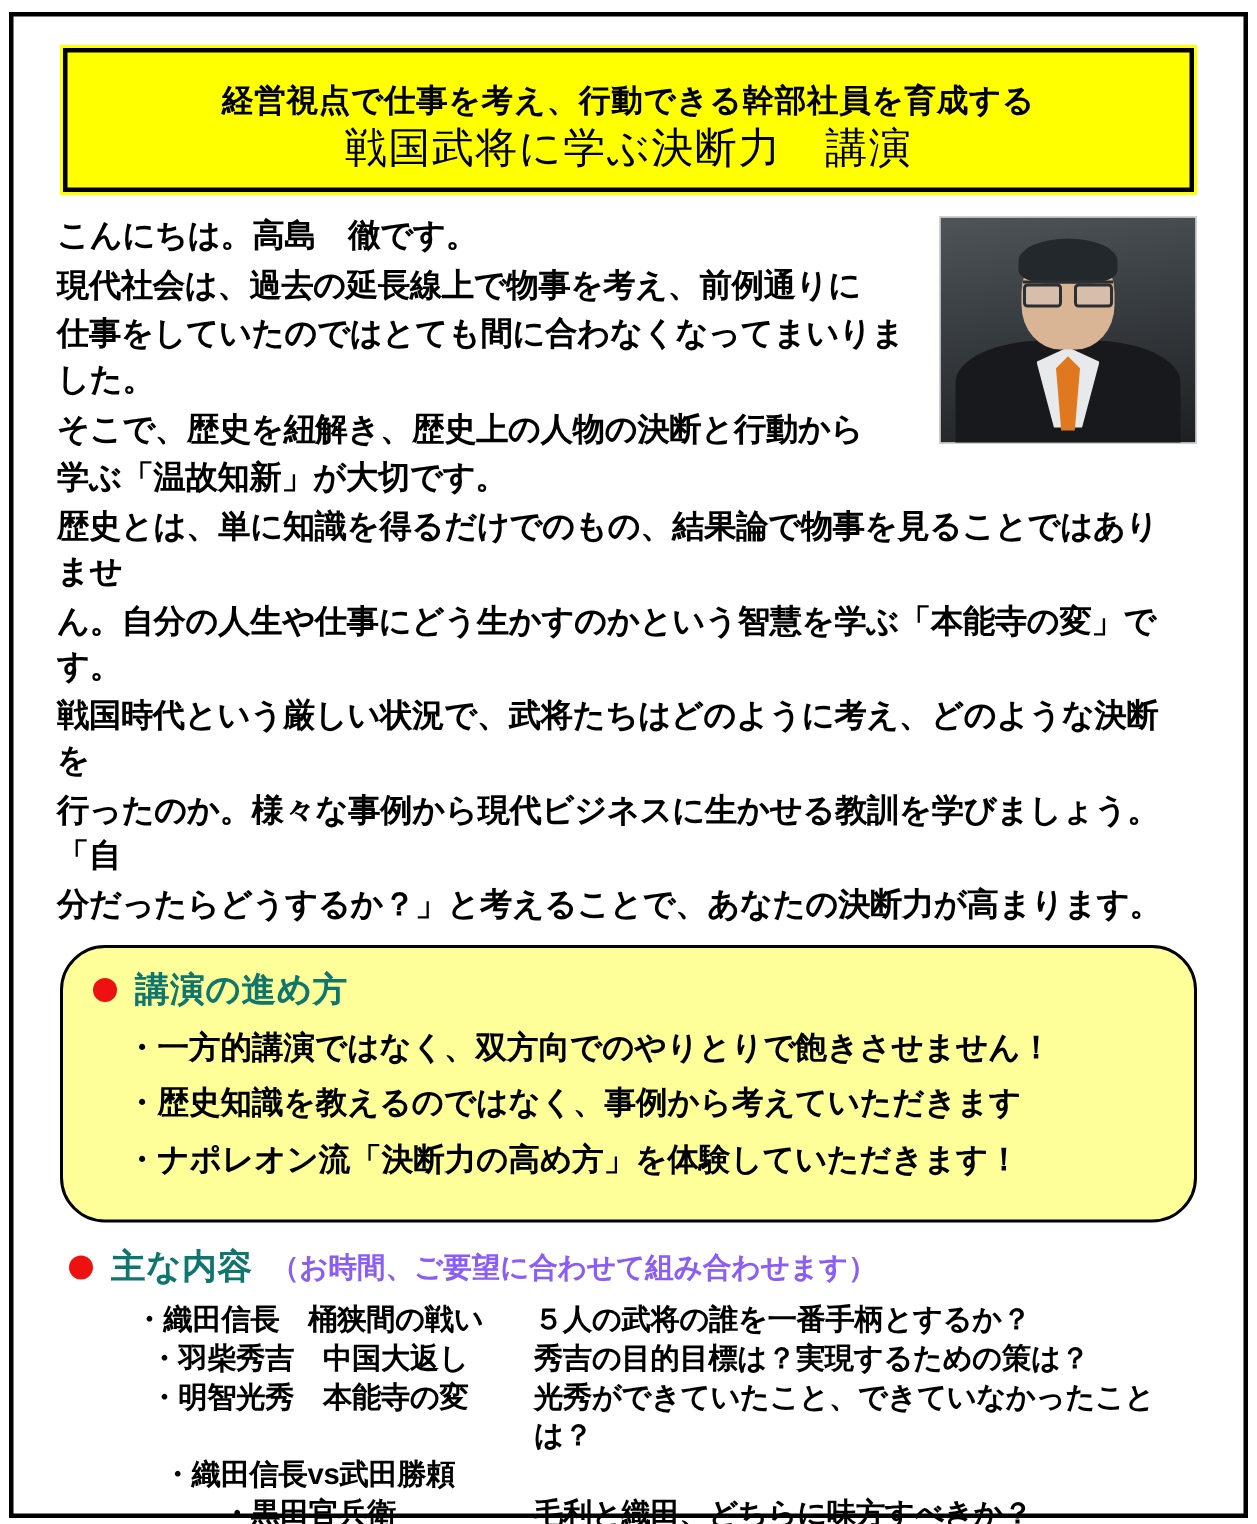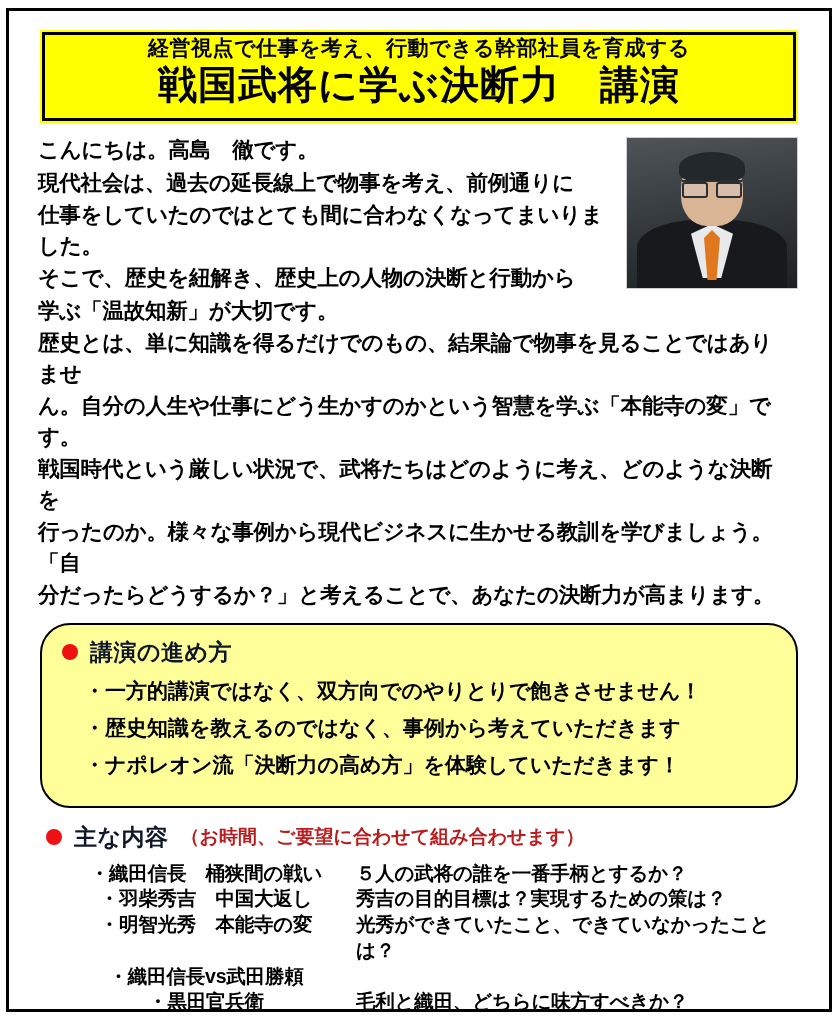--- a/index.html
+++ b/index.html
@@ -34,34 +34,34 @@
     position: relative;
     z-index: 2;
     padding: 0 18px;
   }
 
   
   .title-banner {
     margin: 18px 10px 0 10px;
     background: #ffff00;
     border: 3px solid #000000;
-    padding: 0 10px 10px 10px;
+    padding: 20px 10px 10px 10px;
     text-align: center;
     box-shadow: 0 0 0 2px #ffff00;
   }
   .title-sub {
     font-size: 21px;
     font-weight: bold;
     letter-spacing: 0.5px;
     line-height: 1.25;
     margin-bottom: 2px;
   }
   .title-main {
-    font-size: 39px;
-    font-weight: bold;
+    font-size: 28px;
+    font-weight: normal;
     letter-spacing: 1px;
     line-height: 1.15;
   }
 
   
   .intro {
     position: relative;
     margin: 14px 4px 0 6px;
     min-height: 180px;
   }
@@ -170,27 +170,27 @@
     margin-bottom: 8px;
   }
   .bullet-dot {
     width: 16px;
     height: 16px;
     border-radius: 50%;
     background: #ee1111;
     flex: 0 0 auto;
   }
   .section-title {
-    color: #0f172a;
+    color: #0f766e;
     font-size: 23px;
     font-weight: bold;
     letter-spacing: 0.5px;
   }
   .section-title-note {
-    color: #b91c1c;
+    color: #8b5cf6;
     font-size: 19px;
     font-weight: bold;
   }
   .method-item {
     font-size: 21px;
     font-weight: bold;
     line-height: 1.3;
     margin: 10px 0 10px 22px;
     font-family: Liberation Serif, serif;
   }

